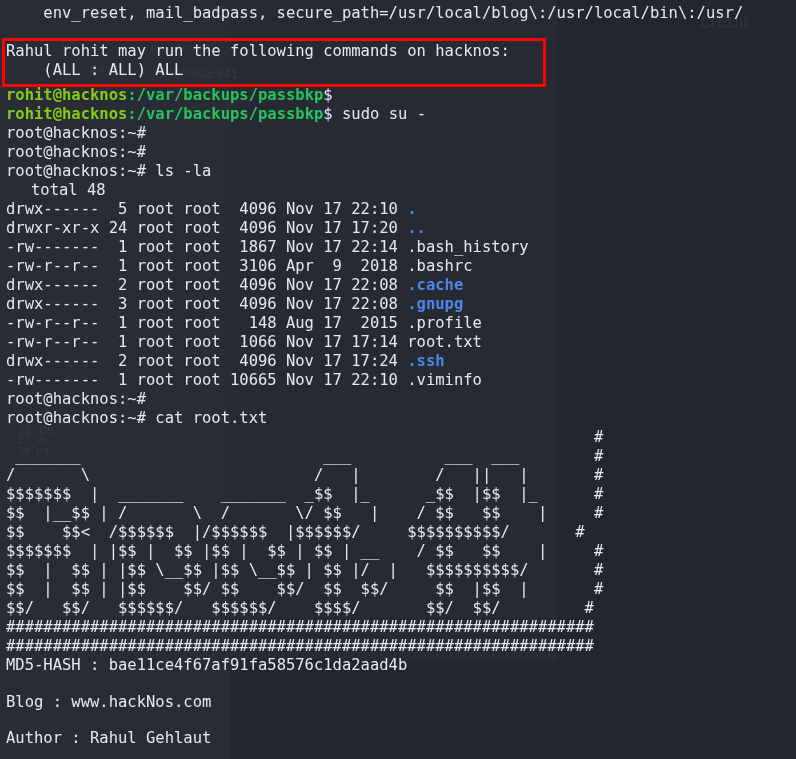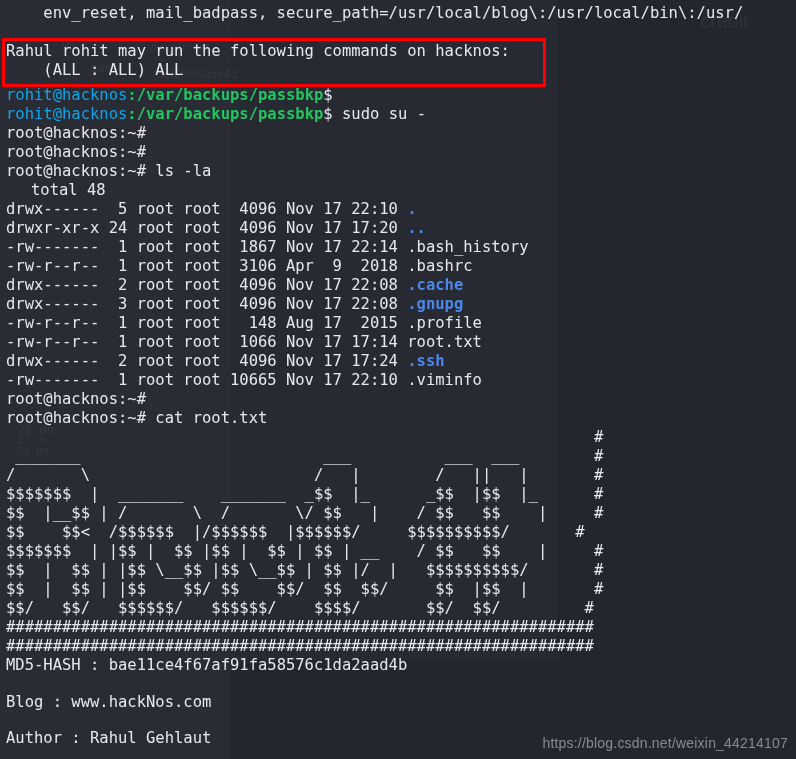--- a/index.html
+++ b/index.html
@@ -62,21 +62,21 @@
   .line {
     position: absolute;
     left: 6px;
     white-space: pre;
     font-size: 15.5px;
     line-height: 19px;
     color: #e6e9ef;
     letter-spacing: 0px;
   }
 
-  .user   { color: #0ea5e9; font-weight: normal; }
+  .user   { color: #84cc16; font-weight: bold; }
   .path   { color: #22c55e; font-weight: bold; }
   .plain  { color: #e6e9ef; }
   .dir    { color: #4a87e8; font-weight: bold; }
 
   .art {
     position: absolute;
     left: 6px;
     white-space: pre;
     font-size: 15.5px;
     line-height: 19px;
@@ -171,15 +171,14 @@
 
     <div class="line" style="top:637px;">###############################################################</div>
     <div class="line" style="top:656px;"><span>MD5-HASH : </span><span>bae11ce4f67af91fa58576c1da2aad4b</span></div>
     <div class="line" style="top:693px;"><span>Blog : </span><span>www.hackNos.com</span></div>
     <div class="line" style="top:729px;"><span>Author : </span><span>Rahul Gehlaut</span></div>
 
   </div>
 
   <div class="redbox" style="left:2px; top:38px; width:544px; height:49px;"></div>
 
-  <div class="watermark">https://blog.csdn.net/weixin_44214107</div>
 
 </div>
 
 </body></html>

